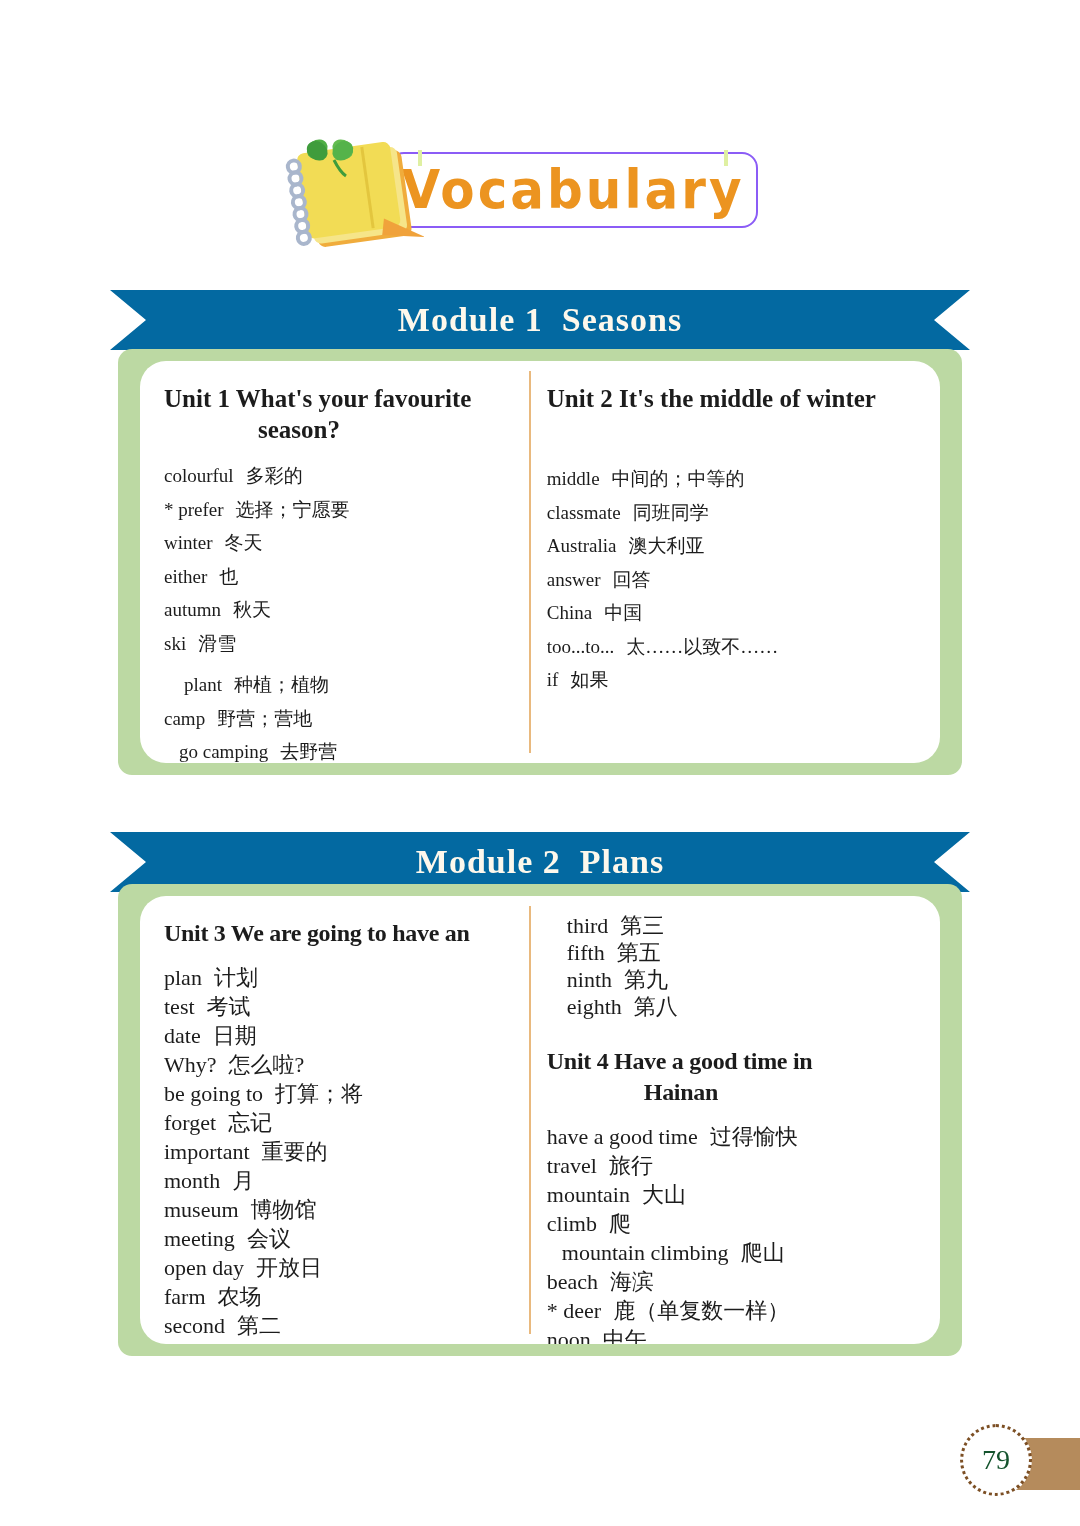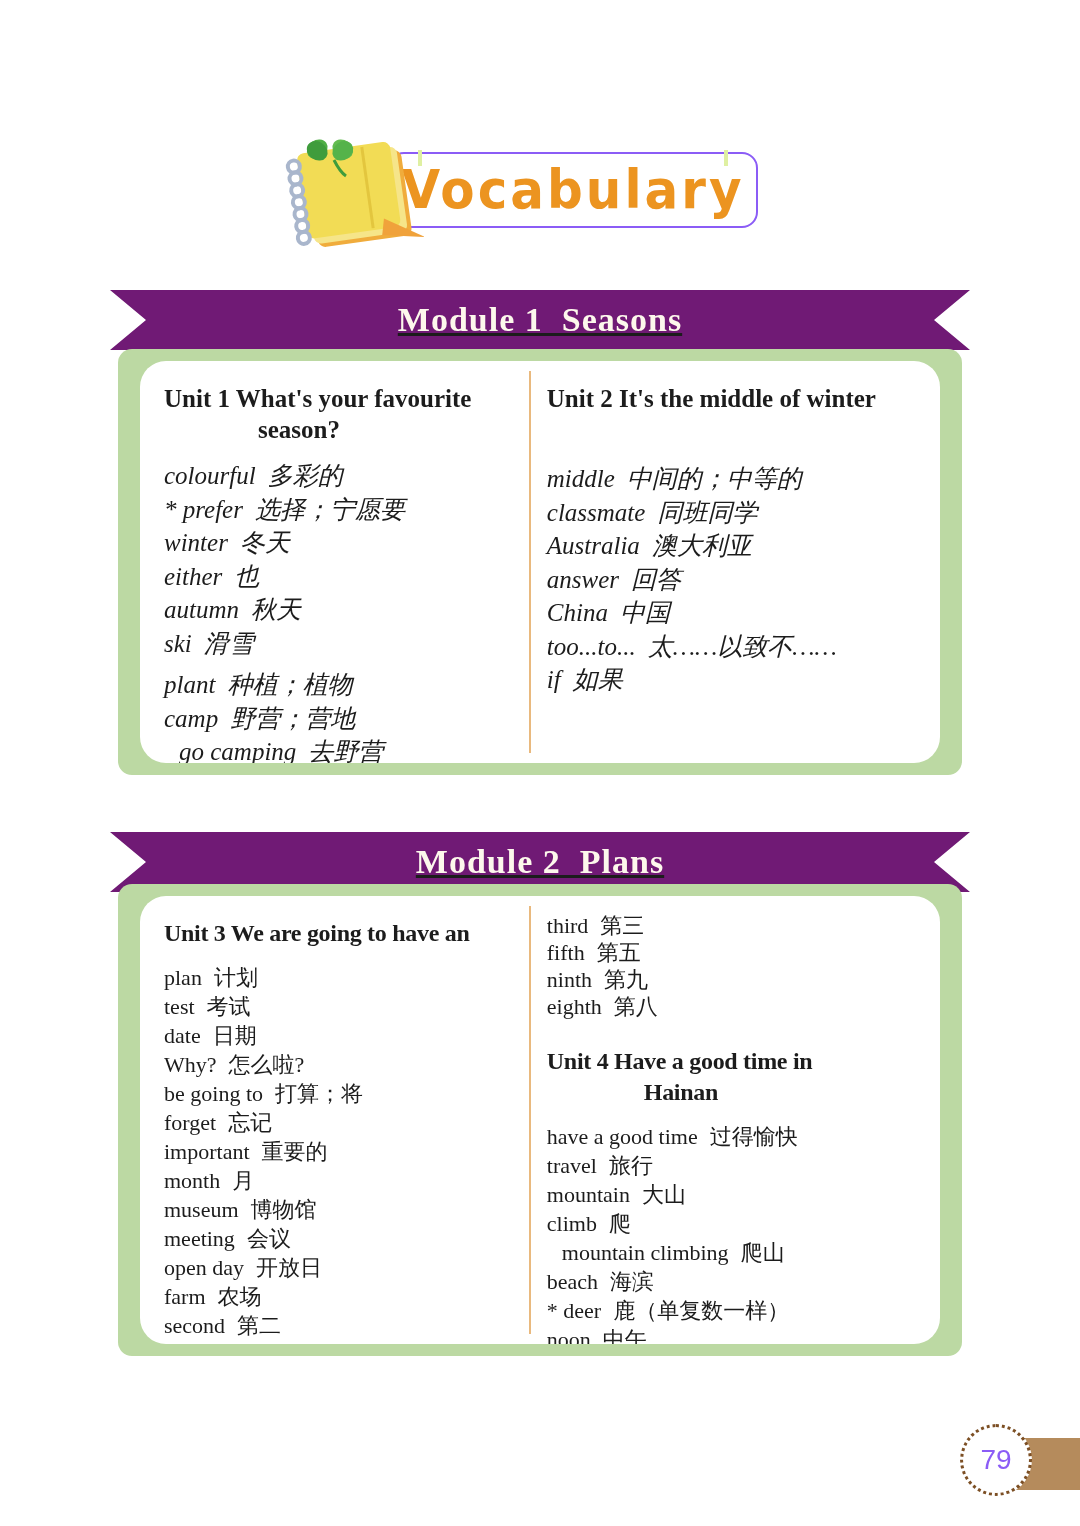--- a/index.html
+++ b/index.html
@@ -20,23 +20,23 @@
   .logo-tick.t2{right:28px;}
   .logo-title{
     font-family:"DejaVu Sans","Liberation Sans",sans-serif;
     font-weight:bold;font-size:50px;letter-spacing:3px;color:#ec9420;
     transform:scaleY(1.08);white-space:nowrap;
   }
   .notebook{position:absolute;left:0;top:-8px;width:156px;height:126px;z-index:2;}
 
   
   .banner{
-    position:absolute;width:860px;height:60px;background:#701a75;
+    position:absolute;width:860px;height:60px;background:#0369a1;
     clip-path:polygon(0 0,100% 0,calc(100% - 36px) 50%,100% 100%,0 100%,36px 50%);
-    display:flex;align-items:center;justify-content:center;text-decoration:underline;
+    display:flex;align-items:center;justify-content:center;
   }
   .banner .banner-label{
     color:#fdf8ec;font-weight:bold;font-size:34px;letter-spacing:1px;
     font-family:"Liberation Serif","DejaVu Serif",serif;white-space:pre;
   }
   .banner1{left:110px;top:290px;}
   .banner2{left:110px;top:832px;}
 
   
   .panel{position:absolute;left:118px;width:844px;background:#bcd9a3;border-radius:14px;}
@@ -52,45 +52,45 @@
   .divider{width:2px;background:#e9b97e;margin:10px 0;}
 
   
   .unit-title{font-weight:bold;font-size:25px;line-height:31px;margin-top:12px;}
   .unit-title .line{display:block;white-space:nowrap;}
   .unit-title .line2{padding-left:94px;}
   .m2 .unit-title{font-size:24px;letter-spacing:-0.3px;}
   .vocab-list{margin-top:14px;}
   .lead-gap .vocab-list{margin-top:48px;}
   .vocab-row{white-space:nowrap;}
-  .m1 .vocab-row{font-size:25px;line-height:33.5px;font-style:italic;}
+  .m1 .vocab-row{font-size:19px;line-height:33.5px;}
   .m2 .vocab-row{font-size:22px;line-height:29px;}
   .vocab-row .en{margin-right:12px;}
   .vocab-row .zh{font-family:"Liberation Serif","DejaVu Sans",sans-serif;}
   .vocab-row.indent{padding-left:15px;}
-  .vocab-row.gap{margin-top:8px;}
+  .vocab-row.gap{margin-top:8px;margin-left:20px;}
   .ordinals .vocab-list{margin-top:6px;}
-  .ordinals .vocab-row{line-height:27px;}
+  .ordinals .vocab-row{line-height:27px;margin-left:20px;}
   .unit4 .unit-title{margin-top:26px;}
   .unit4 .unit-title .line2{padding-left:97px;}
   .vocab-list.after-two-line{}
 
   
   .footer-band{
     position:absolute;right:0;top:1438px;width:94px;height:52px;
     background:#b58b5c;border-radius:28px 0 0 28px;
   }
   .page-badge{
     position:absolute;left:960px;top:1424px;width:66px;height:66px;
     background:#ffffff;border:3px dotted #7c4f24;border-radius:50%;
     display:flex;align-items:center;justify-content:center;z-index:2;
   }
   .page-number{
-    font-family:Liberation Sans, sans-serif;
-    font-size:28px;color:#8b5cf6;text-align:right;
+    font-family:Liberation Serif, serif;
+    font-size:28px;color:#14532d;text-align:right;
   }
 </style>
 </head>
 <body>
 
 <div class="page">
 
   <div class="logo">
     <div class="logo-box">
       <div class="logo-tick t1"></div>

